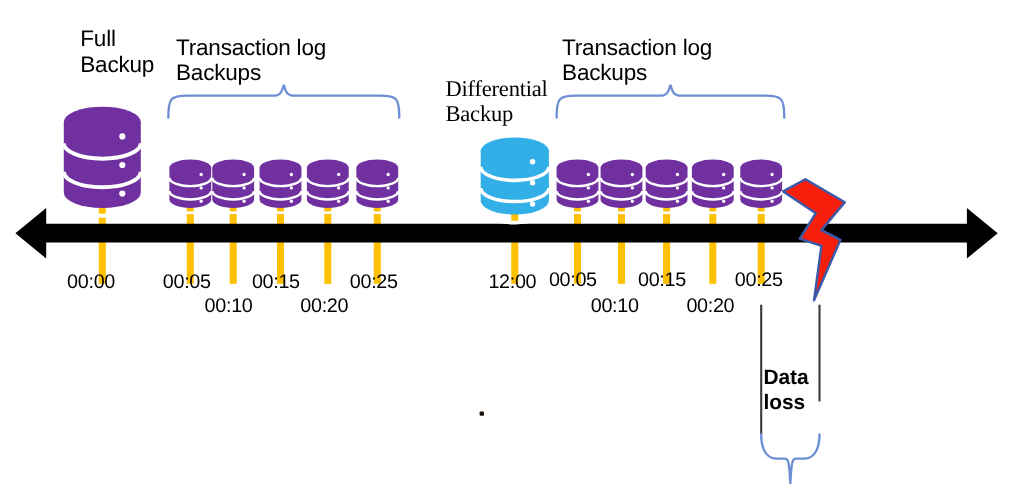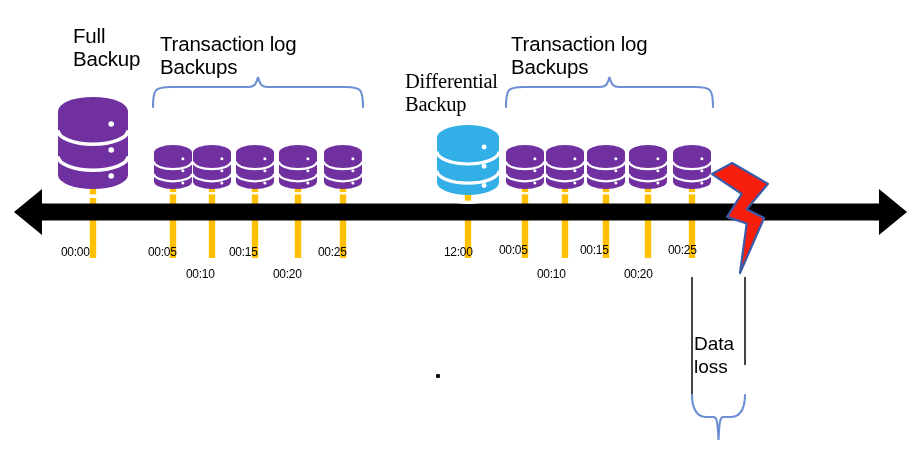--- a/index.html
+++ b/index.html
@@ -22,21 +22,21 @@
     color: #000000;
     font-family: "Liberation Sans", sans-serif;
     white-space: pre;
     line-height: 1.12;
   }
   .title-lbl {
     font-size: 20.5px;
     letter-spacing: -0.2px;
   }
   .time-lbl {
-    font-size: 12px;
+    font-size: 18px;
     letter-spacing: -0.3px;
   }
   .dataloss-lbl {
     font-size: 19px;
     line-height: 1.22;
   }
   .svg-layer {
     position: absolute;
     left: 0;
     top: 0;
@@ -202,21 +202,21 @@
 
   <div id="text-layer">
       <div class="lbl title-lbl" style="left: 53px; top: 25px; margin-left: 20px;">Full
 Backup</div>
       <div class="lbl title-lbl" style="left: 160px; top: 33px;">Transaction log
 Backups</div>
       <div class="lbl title-lbl" style="left: 405px; top: 70px; font-family: Liberation Serif, serif;">Differential
 Backup</div>
       <div class="lbl title-lbl" style="left: 511px; top: 33px;">Transaction log
 Backups</div>
-      <div class="lbl dataloss-lbl" style="left: 694px; top: 332px;">Data
+      <div class="lbl dataloss-lbl" style="left: 694px; top: 332px; font-weight: bold;">Data
 loss</div>
       <div class="lbl time-lbl" style="left: 61px; top: 246px;">00:00</div>
       <div class="lbl time-lbl" style="left: 148px; top: 246px;">00:05</div>
       <div class="lbl time-lbl" style="left: 186px; top: 268px;">00:10</div>
       <div class="lbl time-lbl" style="left: 229px; top: 246px;">00:15</div>
       <div class="lbl time-lbl" style="left: 273px; top: 268px;">00:20</div>
       <div class="lbl time-lbl" style="left: 318px; top: 246px;">00:25</div>
       <div class="lbl time-lbl" style="left: 444px; top: 246px;">12:00</div>
       <div class="lbl time-lbl" style="left: 499px; top: 244px;">00:05</div>
       <div class="lbl time-lbl" style="left: 537px; top: 268px;">00:10</div>

